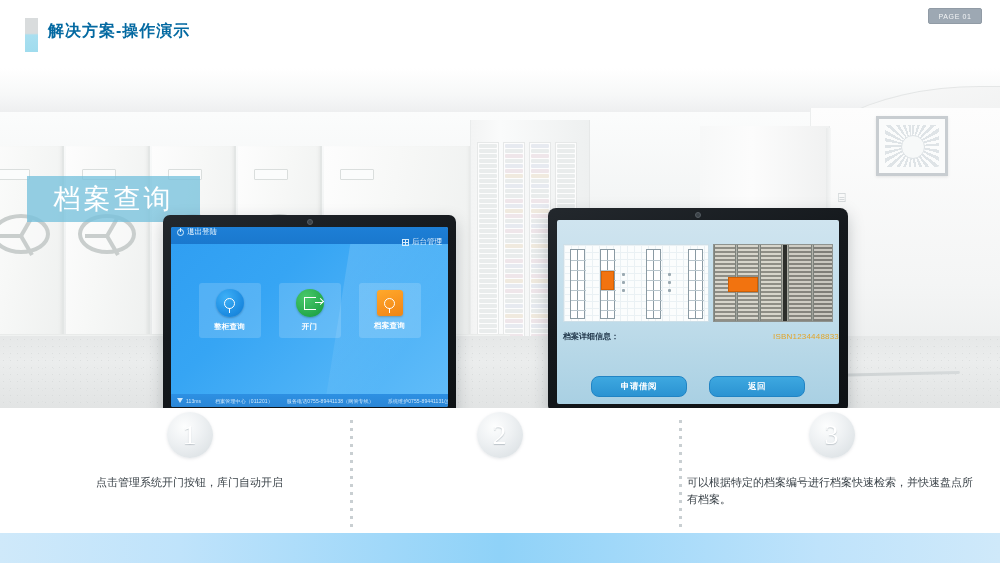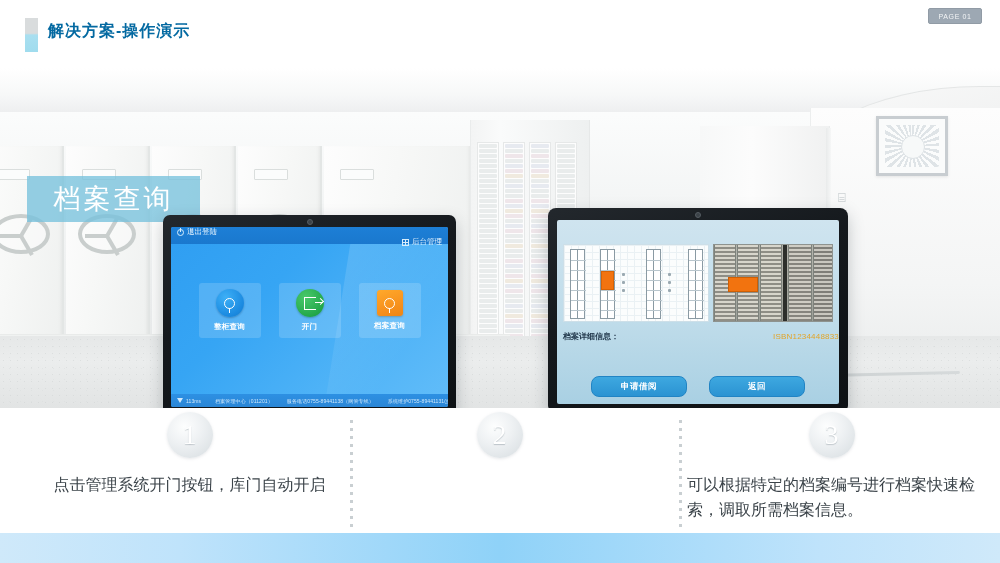--- a/index.html
+++ b/index.html
@@ -387,22 +387,22 @@
   .circle {
     width: 46px; height: 46px; border-radius: 50%; margin: 0 auto 16px;
     background: radial-gradient(circle at 38% 32%, #fdfefe 0%, #eef1f3 42%, #dfe4e7 78%, #d3d9dd 100%);
     box-shadow: 0 1px 3px rgba(120,130,140,.18);
     display: flex; align-items: center; justify-content: center;
     font-family: "Liberation Serif", "DejaVu Serif", serif;
     font-size: 28px; color: #ffffff;
     text-shadow: 0 1px 1px rgba(150,160,168,.55);
   }
   .step-text {
-    font-size: 16px; color: #3b4349; line-height: 1.55;
-    padding: 0 22px; text-align: left; font-family: Liberation Mono, monospace;
+    font-size: 11px; color: #3b4349; line-height: 1.55;
+    padding: 0 22px; text-align: left;
   }
   .step.s1 .step-text { text-align: center; }
   .vdots {
     position: absolute; top: 12px; width: 3px; height: 108px;
     background-image: linear-gradient(#c9cfd2 0 3px, transparent 3px 8px);
     background-size: 3px 8px;
   }
   .vdots.v1 { left: 350px; }
   .vdots.v2 { left: 679px; }
 
@@ -797,17 +797,17 @@
 
   <div class="step s1">
     <div class="circle">1</div>
     <div class="step-text">点击管理系统开门按钮，库门自动开启</div>
   </div>
   <div class="step s2">
     <div class="circle">2</div>
   </div>
   <div class="step s3">
     <div class="circle">3</div>
-    <div class="step-text">可以根据特定的档案编号进行档案快速检索，调取所需档案信息。</div>
+    <div class="step-text">可以根据特定的档案编号进行档案快速检索，并快速盘点所有档案。</div>
   </div>
 </div>
 
 <div class="bottom-bar"></div>
 
 </body></html>

